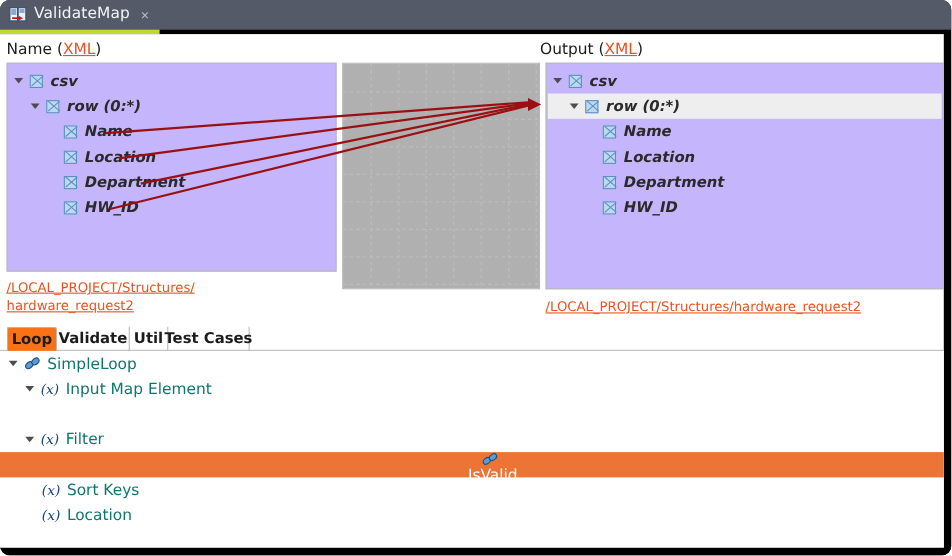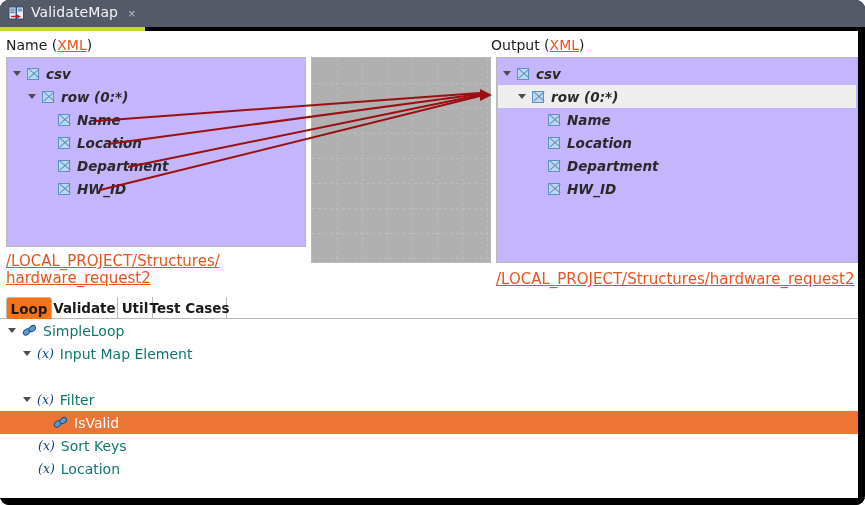--- a/index.html
+++ b/index.html
@@ -137,21 +137,21 @@
 
   .tlabel {
     font-size: 13.5px;
     font-weight: bold; font-style: italic;
     color: #2a2a2a;
     font-family: "DejaVu Sans", sans-serif;
   }
 
   .pathlink {
     position: absolute;
-    font-size: 15px;
+    font-size: 12px;
     color: #e8531f;
     text-decoration: underline;
     line-height: 17px;
     white-space: pre;
   }
 
   
   svg.maplines {
     position: absolute; left: 0; top: 0;
     width: 858px; height: 467px;
@@ -378,21 +378,21 @@
         <span class="blabel">Input Map Element</span>
       </div>
 
 
       <div class="brow" style="top:69px; padding-left:23px;">
         <span class="barrow"></span>
         <span class="fx">(x)</span>
         <span class="blabel">Filter</span>
       </div>
 
-      <div class="brow sel" style="top:92px; padding-left:38px;">
+      <div class="brow sel" style="top:92px; padding-left:38px;flex-direction:column;">
         <span class="bgap"></span>
         <svg class="chain" viewBox="0 0 15 13">
           <ellipse cx="4.6" cy="8" rx="3.6" ry="2.6" fill="#5b9bd5" stroke="#1f4e79" stroke-width="1" transform="rotate(-38 4.6 8)"></ellipse>
           <ellipse cx="10.2" cy="4.6" rx="3.6" ry="2.6" fill="#5b9bd5" stroke="#1f4e79" stroke-width="1" transform="rotate(-38 10.2 4.6)"></ellipse>
         </svg>
         <span class="blabel">IsValid</span>
       </div>
 
       <div class="brow" style="top:115px; padding-left:23px;">
         <span class="bgap"></span>

